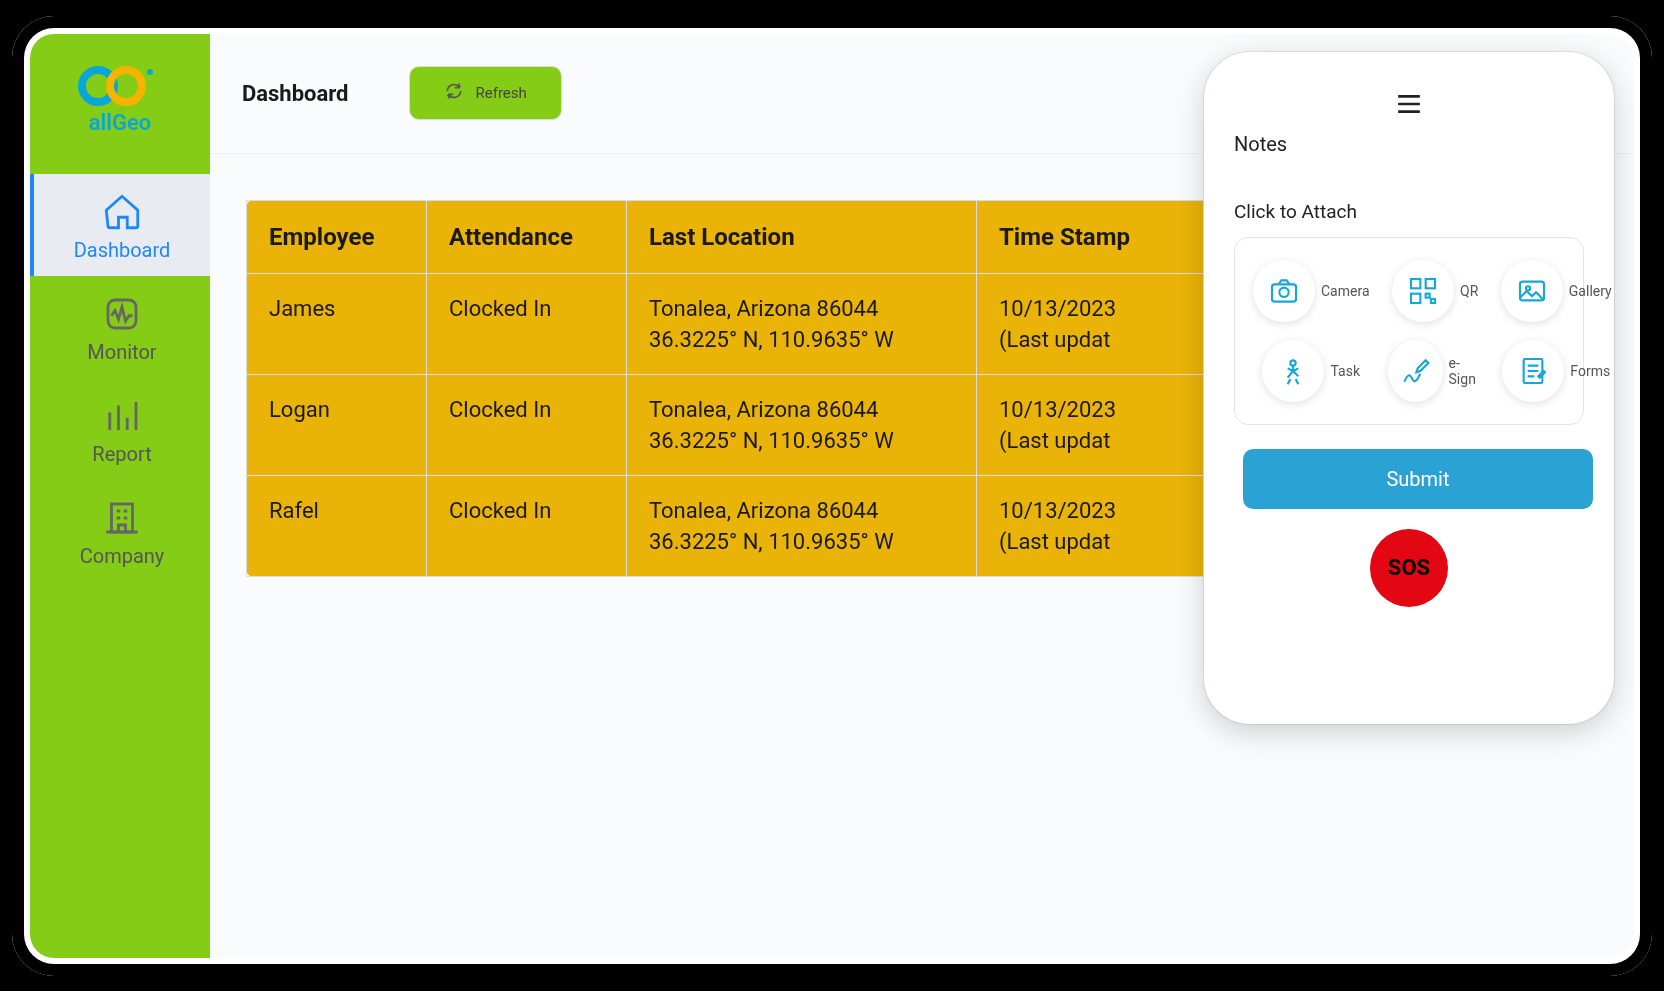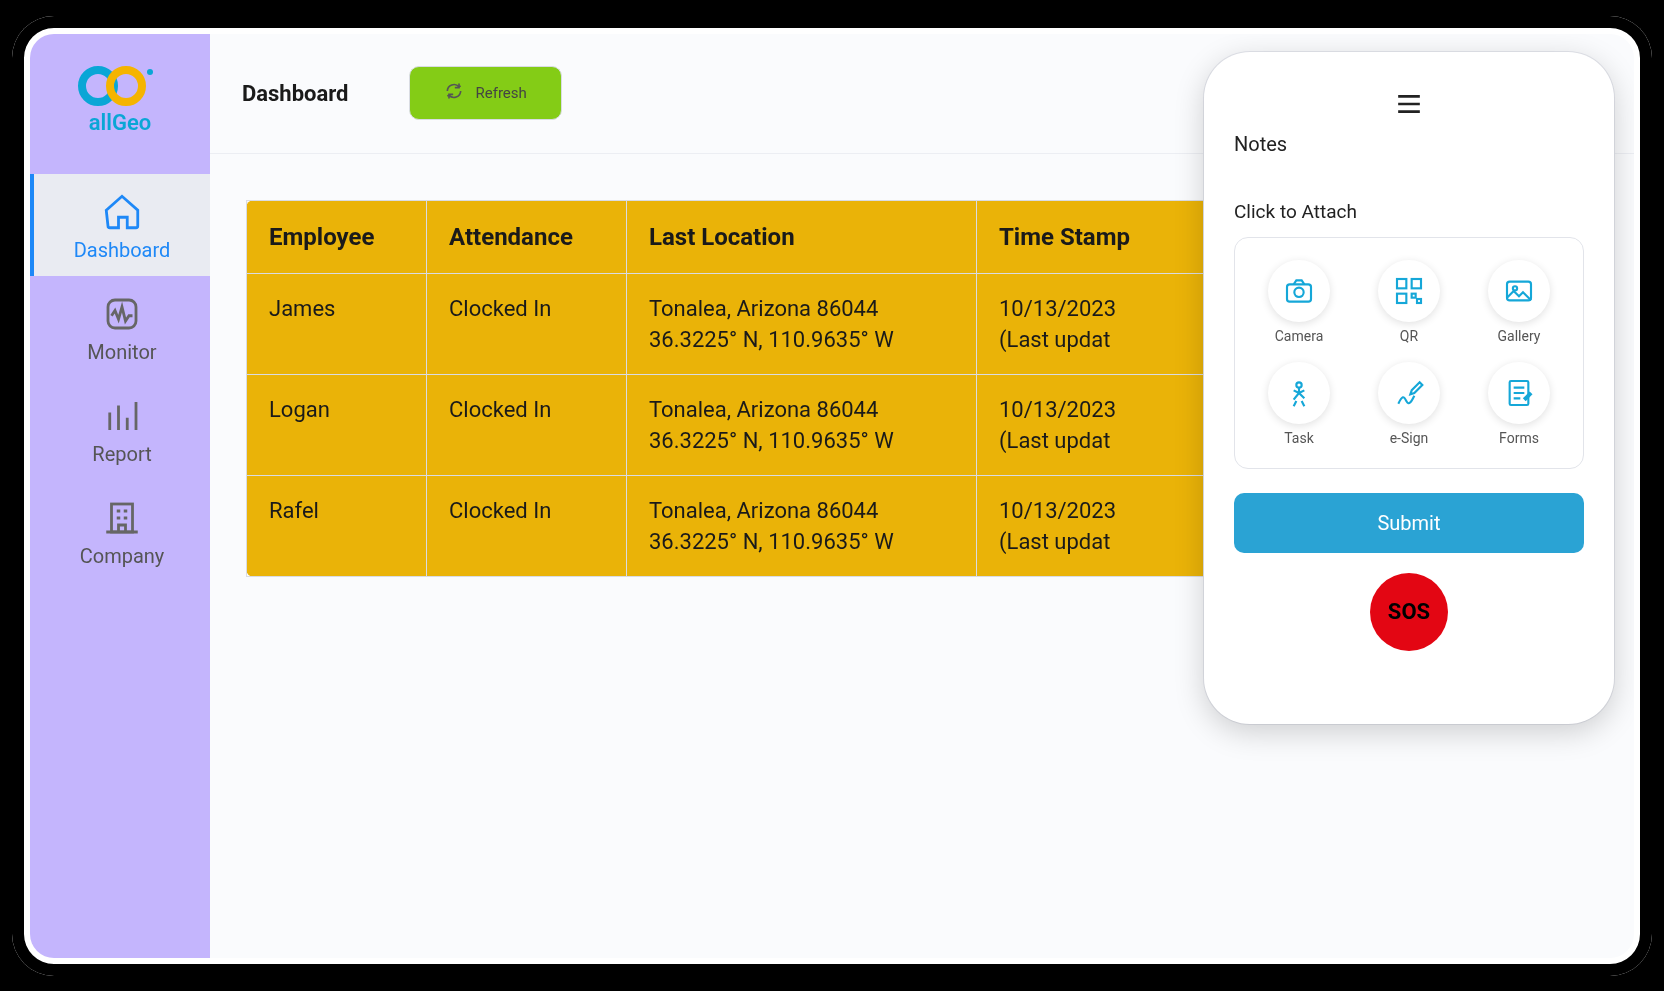--- a/index.html
+++ b/index.html
@@ -8,21 +8,21 @@
     width: 1640px; height: 960px; background: #fff; border-radius: 42px; padding: 18px;
     box-shadow: 0 0 0 12px #000 inset;
   }
   .app-shell {
     width: 100%; height: 100%; background: #fff; border-radius: 24px;
     display: flex; position: relative; overflow: hidden;
   }
 
   
   .sidebar {
-    width: 180px; background: #c4b5fd; height: 100%;
+    width: 180px; background: #84cc16; height: 100%;
     display: flex; flex-direction: column; align-items: center; padding-top: 10px;
   }
   .logo-wrap { padding: 18px 0 28px 0; }
   .sidebar-item {
     width: 100%; text-align: center; padding: 18px 0 14px 0; cursor: pointer;
     border-left: 4px solid transparent; color: #555;
   }
   .sidebar-item.active { border-left: 4px solid #1e88f7; background: #e9ebf2; color: #1e88f7; }
   .sidebar-item .icon-slot { height: 40px; display: flex; align-items: center; justify-content: center; }
   .sidebar-item .icon-slot svg { width: 42px; height: 42px; }
@@ -69,30 +69,30 @@
   .notes-box {
     width: 100%; height: 130px; border: 1px solid #d9dce3; border-radius: 12px;
     padding: 14px 16px; color: #b8bcc7; font-size: 17px; margin-bottom: 18px;
   }
   .attach-label { font-size: 19px; color: #222; margin-bottom: 14px; margin-top: 44px; }
   .attach-panel {
     border: 1px solid #e2e4ea; border-radius: 14px; padding: 22px 18px;
     display: grid; grid-template-columns: repeat(3, 1fr); gap: 18px 18px;
     justify-items: center; margin-bottom: 24px;
   }
-  .attach-item { display: flex; flex-direction: column; align-items: center; gap: 6px; cursor: pointer; }
+  .attach-item { display: flex; flex-direction: row; align-items: center; gap: 6px; cursor: pointer; }
   .attach-circle {
     width: 62px; height: 62px; border-radius: 50%; background: #fff;
     box-shadow: 0 2px 8px rgba(0,0,0,0.12); display: flex; align-items: center; justify-content: center;
   }
   .attach-circle svg { width: 32px; height: 32px; stroke: #15a7d8; stroke-width: 1.6; fill: none; }
   .attach-item-label { font-size: 14px; color: #555; }
   .submit-btn {
     width: 100%; background: #2aa3d4; color: #fff; border: none; border-radius: 10px;
-    padding: 18px 0; font-size: 20px; cursor: pointer; margin-bottom: 20px;
+    padding: 18px 0; font-size: 20px; cursor: pointer; margin-bottom: 20px; margin-left: 9px;
   }
   .sos-btn {
     width: 78px; height: 78px; border-radius: 50%; background: #e30613; color: #000000;
     border: none; font-size: 22px; font-weight: 700; cursor: pointer;
     display: block; margin: 0 auto;
   }
   
   
   .col-emp { width: 180px; }
   .col-att { width: 200px; }

